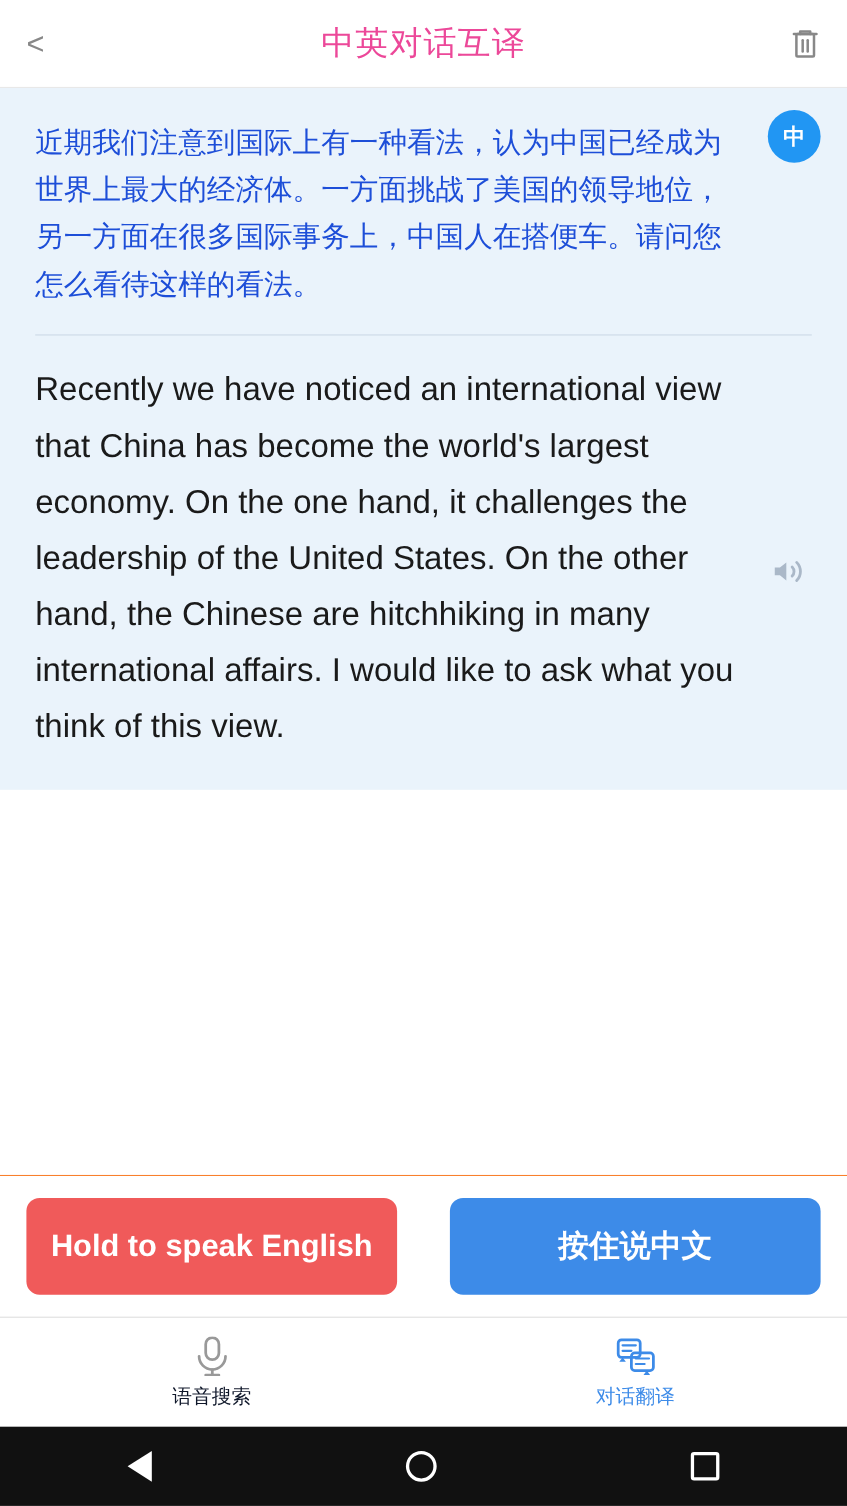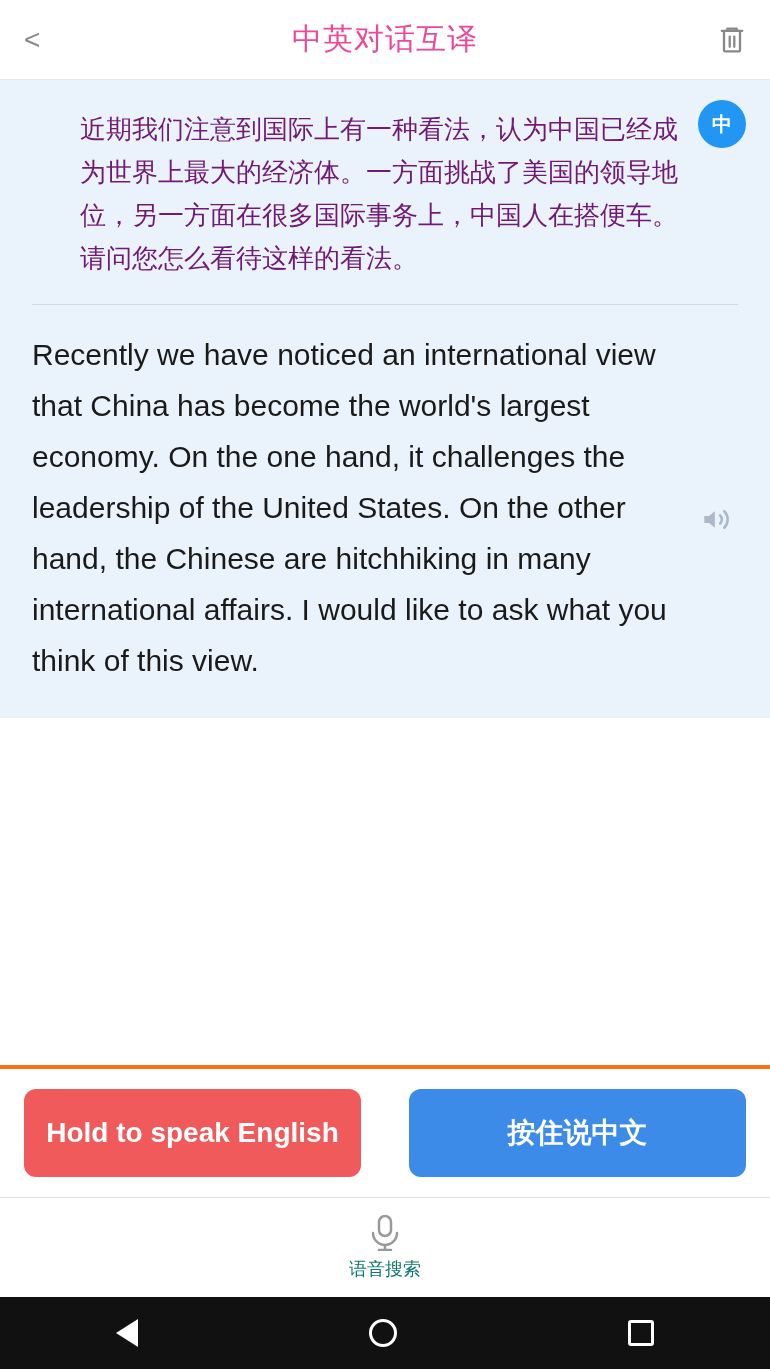--- a/index.html
+++ b/index.html
@@ -84,24 +84,23 @@
       align-items: center;
       justify-content: center;
       color: white;
       font-size: 20px;
       font-weight: bold;
     }
 
     .chinese-text {
       font-size: 26px;
       line-height: 1.65;
-      color: #701a75;
+      color: #1d4ed8;
       padding-right: 60px;
       padding-bottom: 24px;
-      margin-left: 48px;
     }
 
     .divider {
       height: 1px;
       background: #ccd9e6;
       margin: 0 0 24px 0;
     }
 
     .english-text-container {
       position: relative;
@@ -136,21 +135,21 @@
       border-radius: 3px;
     }
 
     
     .buttons-area {
       display: flex;
       flex-direction: row;
       gap: 0;
       padding: 20px 24px;
       background: #fff;
-      border-top: 4px solid #f97316;
+      border-top: 1px solid #f97316;
     }
 
     .btn-english {
       flex: 1;
       height: 88px;
       background: #f05a5a;
       border: none;
       border-radius: 12px;
       color: white;
       font-size: 28px;
@@ -186,21 +185,21 @@
       display: flex;
       flex-direction: column;
       align-items: center;
       justify-content: center;
       cursor: pointer;
       gap: 6px;
     }
 
     .nav-item-label {
       font-size: 18px;
-      color: #0f766e;
+      color: #0f172a;
     }
 
     .nav-item.active .nav-item-label {
       color: #3d8be8;
     }
 
     .nav-icon {
       width: 36px;
       height: 36px;
       display: flex;
@@ -301,20 +300,35 @@
     <div class="nav-icon">
       <svg width="30" height="36" viewBox="0 0 30 36" fill="none">
         <rect x="9" y="1" width="12" height="20" rx="6" stroke="#999" stroke-width="2.5" fill="none"></rect>
         <path d="M3 18c0 6.627 5.373 12 12 12s12-5.373 12-12" stroke="#999" stroke-width="2.5" fill="none" stroke-linecap="round"></path>
         <line x1="15" y1="30" x2="15" y2="35" stroke="#999" stroke-width="2.5" stroke-linecap="round"></line>
         <line x1="9" y1="35" x2="21" y2="35" stroke="#999" stroke-width="2.5" stroke-linecap="round"></line>
       </svg>
     </div>
     <span class="nav-item-label">语音搜索</span>
   </div>
+  <div class="nav-item active">
+    <div class="nav-icon">
+      <svg width="36" height="34" viewBox="0 0 36 34" fill="none">
+        <rect x="2" y="2" width="20" height="16" rx="3" stroke="#3d8be8" stroke-width="2.5" fill="none"></rect>
+        <line x1="6" y1="7" x2="18" y2="7" stroke="#3d8be8" stroke-width="2" stroke-linecap="round"></line>
+        <line x1="6" y1="12" x2="14" y2="12" stroke="#3d8be8" stroke-width="2" stroke-linecap="round"></line>
+        <path d="M6 18l-3 4h6z" fill="#3d8be8" stroke="none"></path>
+        <rect x="14" y="14" width="20" height="16" rx="3" stroke="#3d8be8" stroke-width="2.5" fill="none"></rect>
+        <line x1="18" y1="19" x2="30" y2="19" stroke="#3d8be8" stroke-width="2" stroke-linecap="round"></line>
+        <line x1="18" y1="24" x2="26" y2="24" stroke="#3d8be8" stroke-width="2" stroke-linecap="round"></line>
+        <path d="M28 30l3 4h-6z" fill="#3d8be8" stroke="none"></path>
+      </svg>
+    </div>
+    <span class="nav-item-label">对话翻译</span>
+  </div>
 </div>
 
 <div class="android-nav">
   <div class="android-nav-btn">
     <div class="triangle-left"></div>
   </div>
   <div class="android-nav-btn">
     <div class="circle-btn"></div>
   </div>
   <div class="android-nav-btn">

